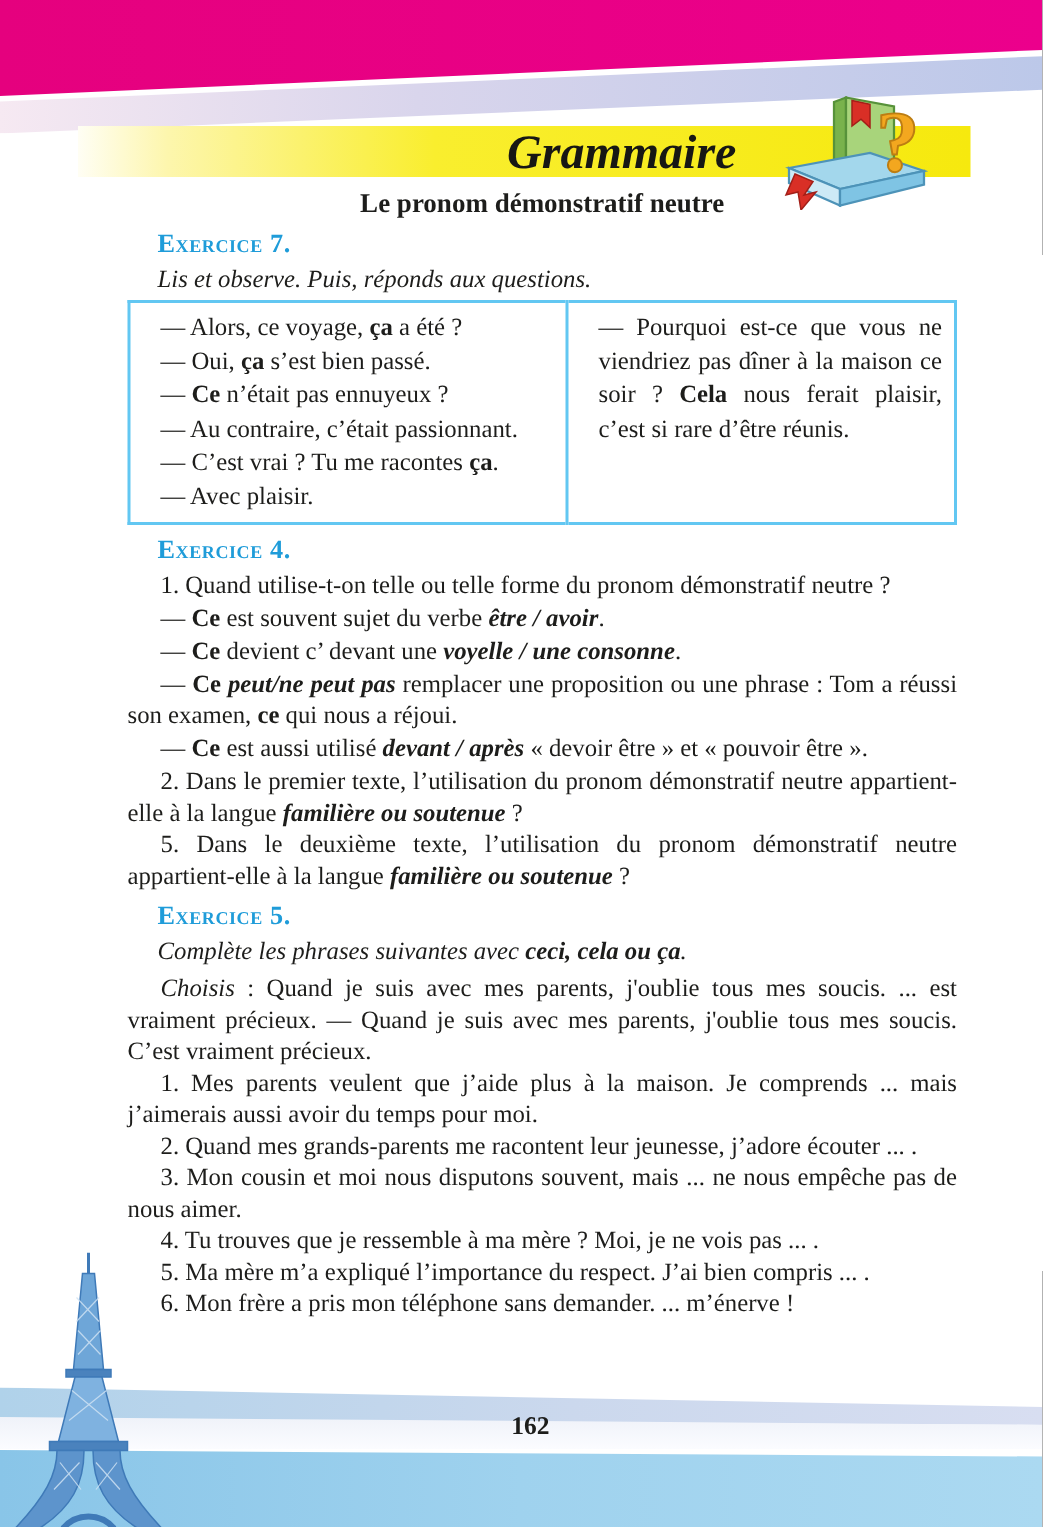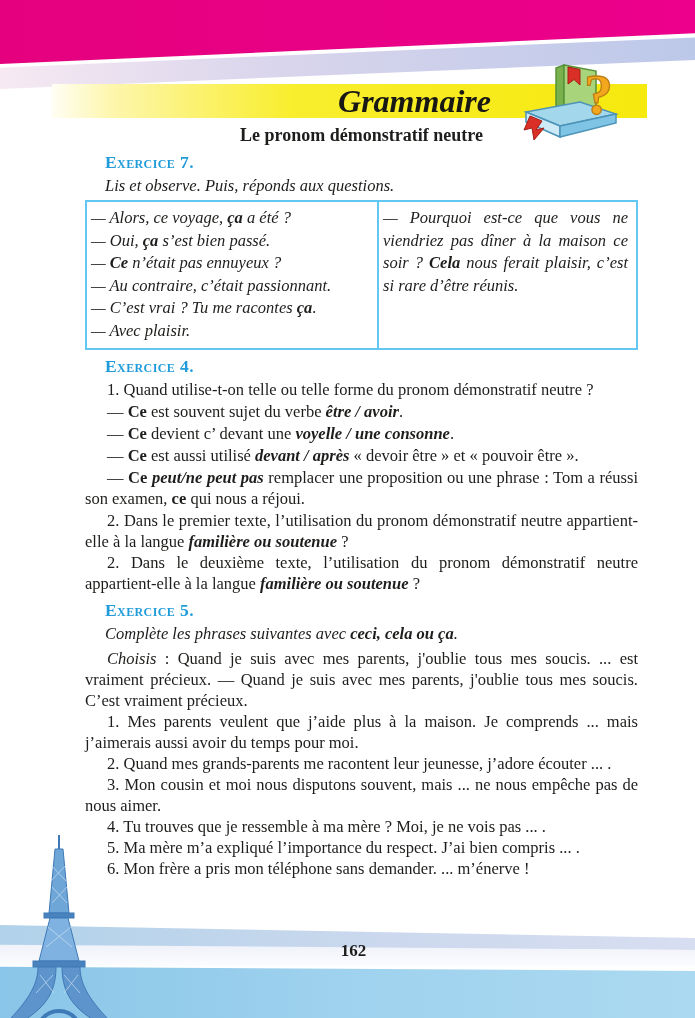--- a/index.html
+++ b/index.html
@@ -24,21 +24,21 @@
   .banner-icon{position:absolute;top:58px;left:510px;width:114px;height:82px;z-index:3;}
   
   .content{position:absolute;top:124px;left:85px;width:553px;z-index:2;
     font-size:16.5px;line-height:21px;}
   .lesson-title{margin:0 0 6px 0;text-align:center;font-size:18px;font-weight:bold;line-height:22px;}
   .ex-label{margin:6px 0 2px 20px;color:#1f9cd9;font-weight:bold;font-variant:small-caps;
     font-size:17.5px;letter-spacing:.4px;line-height:21px;}
   .instruction{margin:1px 0 4px 20px;font-style:italic;line-height:21px;}
   .dialogue-table{width:100%;border-collapse:collapse;margin:4px 0 6px 0;
     border:2px solid #62c7f2;}
-  .dialogue-table td{vertical-align:top;padding:5px 8px 6px 4px;line-height:22.5px;font-style:italic;}
+  .dialogue-table td{vertical-align:top;padding:5px 8px 6px 20px;line-height:22.5px;}
   .cell-left{width:53%;border-right:2px solid #62c7f2;}
   .dialogue-table p{margin:0;}
   .cell-right p{text-align:justify;}
   .para{margin:0 0;text-indent:22px;text-align:justify;font-family:Liberation Serif, serif;}
   .rule{margin:1px 0;text-indent:22px;text-align:justify;}
   .s-b{font-weight:bold;}
   .s-i{font-style:italic;}
   .s-bi{font-weight:bold;font-style:italic;}
   
   .band-pale{position:absolute;left:0;top:918px;width:100%;height:50px;
@@ -106,24 +106,24 @@
         </td>
       </tr>
     </tbody>
       </table>
 
     <div class="ex-label">Exercice 4.</div>
 
     <p class="para"><span>1. Quand utilise-t-on telle ou telle forme du pronom démonstratif neutre ?</span></p>
     <p class="rule"><span>— </span><span class="s-b">Ce</span><span> est souvent sujet du verbe </span><span class="s-bi">être / avoir</span><span>.</span></p>
     <p class="rule"><span>— </span><span class="s-b">Ce</span><span> devient c’ devant une </span><span class="s-bi">voyelle / une consonne</span><span>.</span></p>
+    <p class="rule"><span>— </span><span class="s-b">Ce </span><span class="s-bi">peut/ne peut pas</span><span> remplacer une proposition ou une phrase : Tom a réussi son examen, </span><span class="s-b">ce</span><span> qui nous a réjoui.</span></p>
     <p class="rule"><span>— </span><span class="s-b">Ce</span><span> est aussi utilisé </span><span class="s-bi">devant / après</span><span> « devoir être » et « pouvoir être ».</span></p>
-    <p class="rule"><span>— </span><span class="s-b">Ce </span><span class="s-bi">peut/ne peut pas</span><span> remplacer une proposition ou une phrase : Tom a réussi son examen, </span><span class="s-b">ce</span><span> qui nous a réjoui.</span></p>
     <p class="para"><span>2. Dans le premier texte, l’utilisation du pronom démonstratif neutre appartient-elle à la langue </span><span class="s-bi">familière ou soutenue</span><span> ?</span></p>
-    <p class="para"><span>2. Dans le deuxième texte, l’utilisation du pronom démonstratif neutre appartient-elle à la langue </span><span class="s-bi">familière ou soutenue</span><span> ?</span></p>
+    <p class="para"><span>5. Dans le deuxième texte, l’utilisation du pronom démonstratif neutre appartient-elle à la langue </span><span class="s-bi">familière ou soutenue</span><span> ?</span></p>
 
     <div class="ex-label">Exercice 5.</div>
     <div class="instruction"><span class="s-i">Complète les phrases suivantes avec </span><span class="s-bi">ceci, cela ou ça</span><span>.</span></div>
 
     <p class="para"><span class="s-i">Choisis</span><span> : Quand je suis avec mes parents, j'oublie tous mes soucis. ... est vraiment précieux. — Quand je suis avec mes parents, j'oublie tous mes soucis. C’est vraiment précieux.</span></p>
     <p class="para"><span>1. Mes parents veulent que j’aide plus à la maison. Je comprends ... mais j’aimerais aussi avoir du temps pour moi.</span></p>
     <p class="para"><span>2. Quand mes grands-parents me racontent leur jeunesse, j’adore écouter ... .</span></p>
     <p class="para"><span>3. Mon cousin et moi nous disputons souvent, mais ... ne nous empêche pas de nous aimer.</span></p>
     <p class="para"><span>4. Tu trouves que je ressemble à ma mère ? Moi, je ne vois pas ... .</span></p>
     <p class="para"><span>5. Ma mère m’a expliqué l’importance du respect. J’ai bien compris ... .</span></p>

